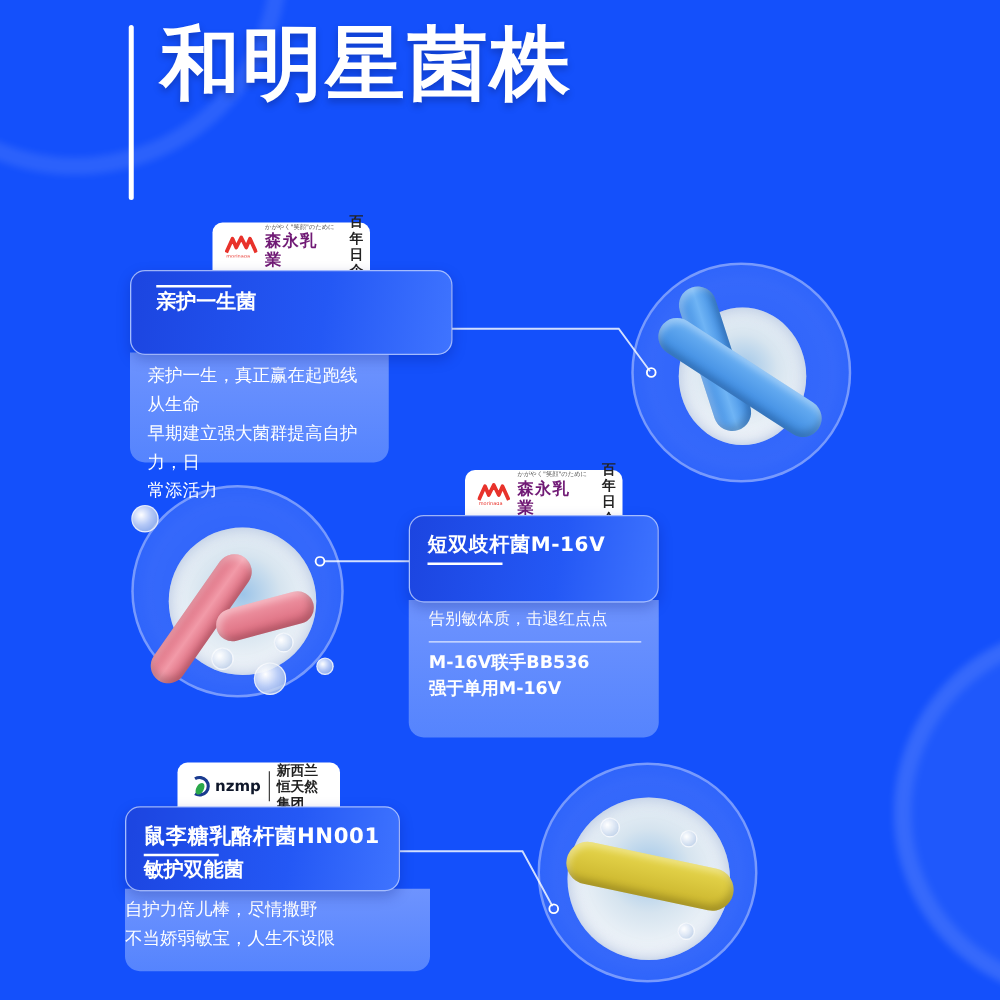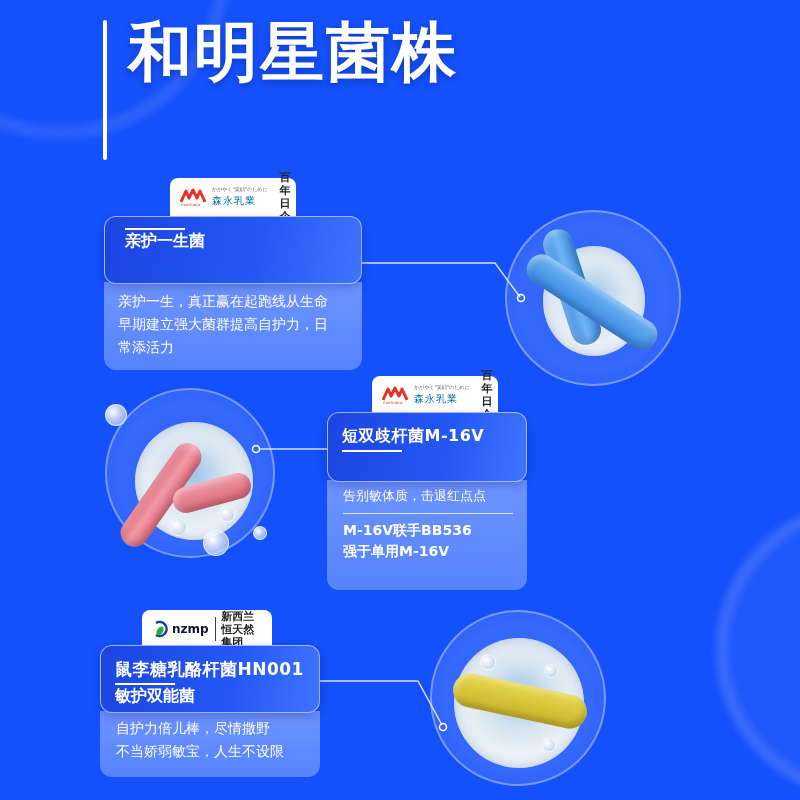--- a/index.html
+++ b/index.html
@@ -32,21 +32,21 @@
     .logo-tag {
       position: absolute; background: #fff; border-radius: 8px 8px 0 0;
       height: 38px; display: flex; align-items: center; padding: 0 10px; gap: 6px;
       color: #222;
     }
     .morinaga-m { width: 26px; height: 18px; position: relative; }
     .morinaga-m svg { display: block; }
     .logo-small {
       font-size: 5px; color: #555; line-height: 7px; white-space: nowrap;
     }
-    .logo-main { font-size: 10px; font-weight: normal; color: #0369a1; letter-spacing: 1px; line-height: 15px; }
+    .logo-main { font-size: 13px; font-weight: bold; color: #701a75; letter-spacing: 1px; line-height: 15px; }
     .logo-sep { width: 1px; height: 24px; background: #444; }
     .logo-badge { font-size: 11px; font-weight: bold; line-height: 13px; color: #222; }
 
     .card-head {
       position: absolute;
       background: linear-gradient(100deg, #1c45e0 0%, #2458f5 60%, #3f74ff 100%);
       border: 1.5px solid rgba(200,215,255,0.75);
       border-radius: 12px;
       padding: 10px 0 0 20px;
       z-index: 2;
@@ -114,21 +114,21 @@
     <span class="logo-sep"></span>
     <span style="display:flex;flex-direction:column;">
       <span class="logo-badge">百年</span>
       <span class="logo-badge">日企</span>
     </span>
   </div>
   <div class="card-head" style="left:104px; top:216px; width:258px; height:68px;">
     <div class="card-underline"></div>
     <div class="card-sub" style="margin-top:-4px;">亲护一生菌</div>
   </div>
-  <div class="card-body" style="left:104px; top:282px; width:258px; height:88px; padding-top:8px;">
+  <div class="card-body" style="left:104px; top:282px; width:207px; height:88px; padding-top:8px;">
     <div class="body-text">亲护一生，真正赢在起跑线从生命</div>
     <div class="body-text">早期建立强大菌群提高自护力，日</div>
     <div class="body-text">常添活力</div>
   </div>
 </div>
 
 <svg class="connector" style="left:360px; top:255px;" width="170" height="50">
   <polyline points="0,8 135,8 160,42" fill="none" stroke="rgba(230,238,255,0.9)" stroke-width="1.5"></polyline>
   <circle cx="161" cy="43" r="3.5" fill="none" stroke="#fff" stroke-width="1.5"></circle>
 </svg>
@@ -198,21 +198,21 @@
     <span style="display:flex;flex-direction:column;">
       <span class="logo-badge">新西兰</span>
       <span class="logo-badge">恒天然集团</span>
     </span>
   </div>
   <div class="card-head" style="left:100px; top:645px; width:220px; height:68px; padding-left:14px;">
     <div class="card-name" style="font-size:17px;">鼠李糖乳酪杆菌HN001</div>
     <div class="card-underline"></div>
     <div class="card-sub" style="margin-top:-4px;">敏护双能菌</div>
   </div>
-  <div class="card-body" style="left:100px; top:711px; width:220px; height:66px; padding-top:6px; padding-left:16px;">
+  <div class="card-body" style="left:100px; top:711px; width:244px; height:66px; padding-top:6px; padding-left:0;">
     <div class="body-text">自护力倍儿棒，尽情撒野</div>
     <div class="body-text">不当娇弱敏宝，人生不设限</div>
   </div>
 </div>
 
 <svg class="connector" style="left:318px; top:675px;" width="130" height="60">
   <polyline points="0,6 100,6 124,50" fill="none" stroke="rgba(230,238,255,0.9)" stroke-width="1.5"></polyline>
   <circle cx="125" cy="52" r="3.5" fill="none" stroke="#fff" stroke-width="1.5"></circle>
 </svg>
 

